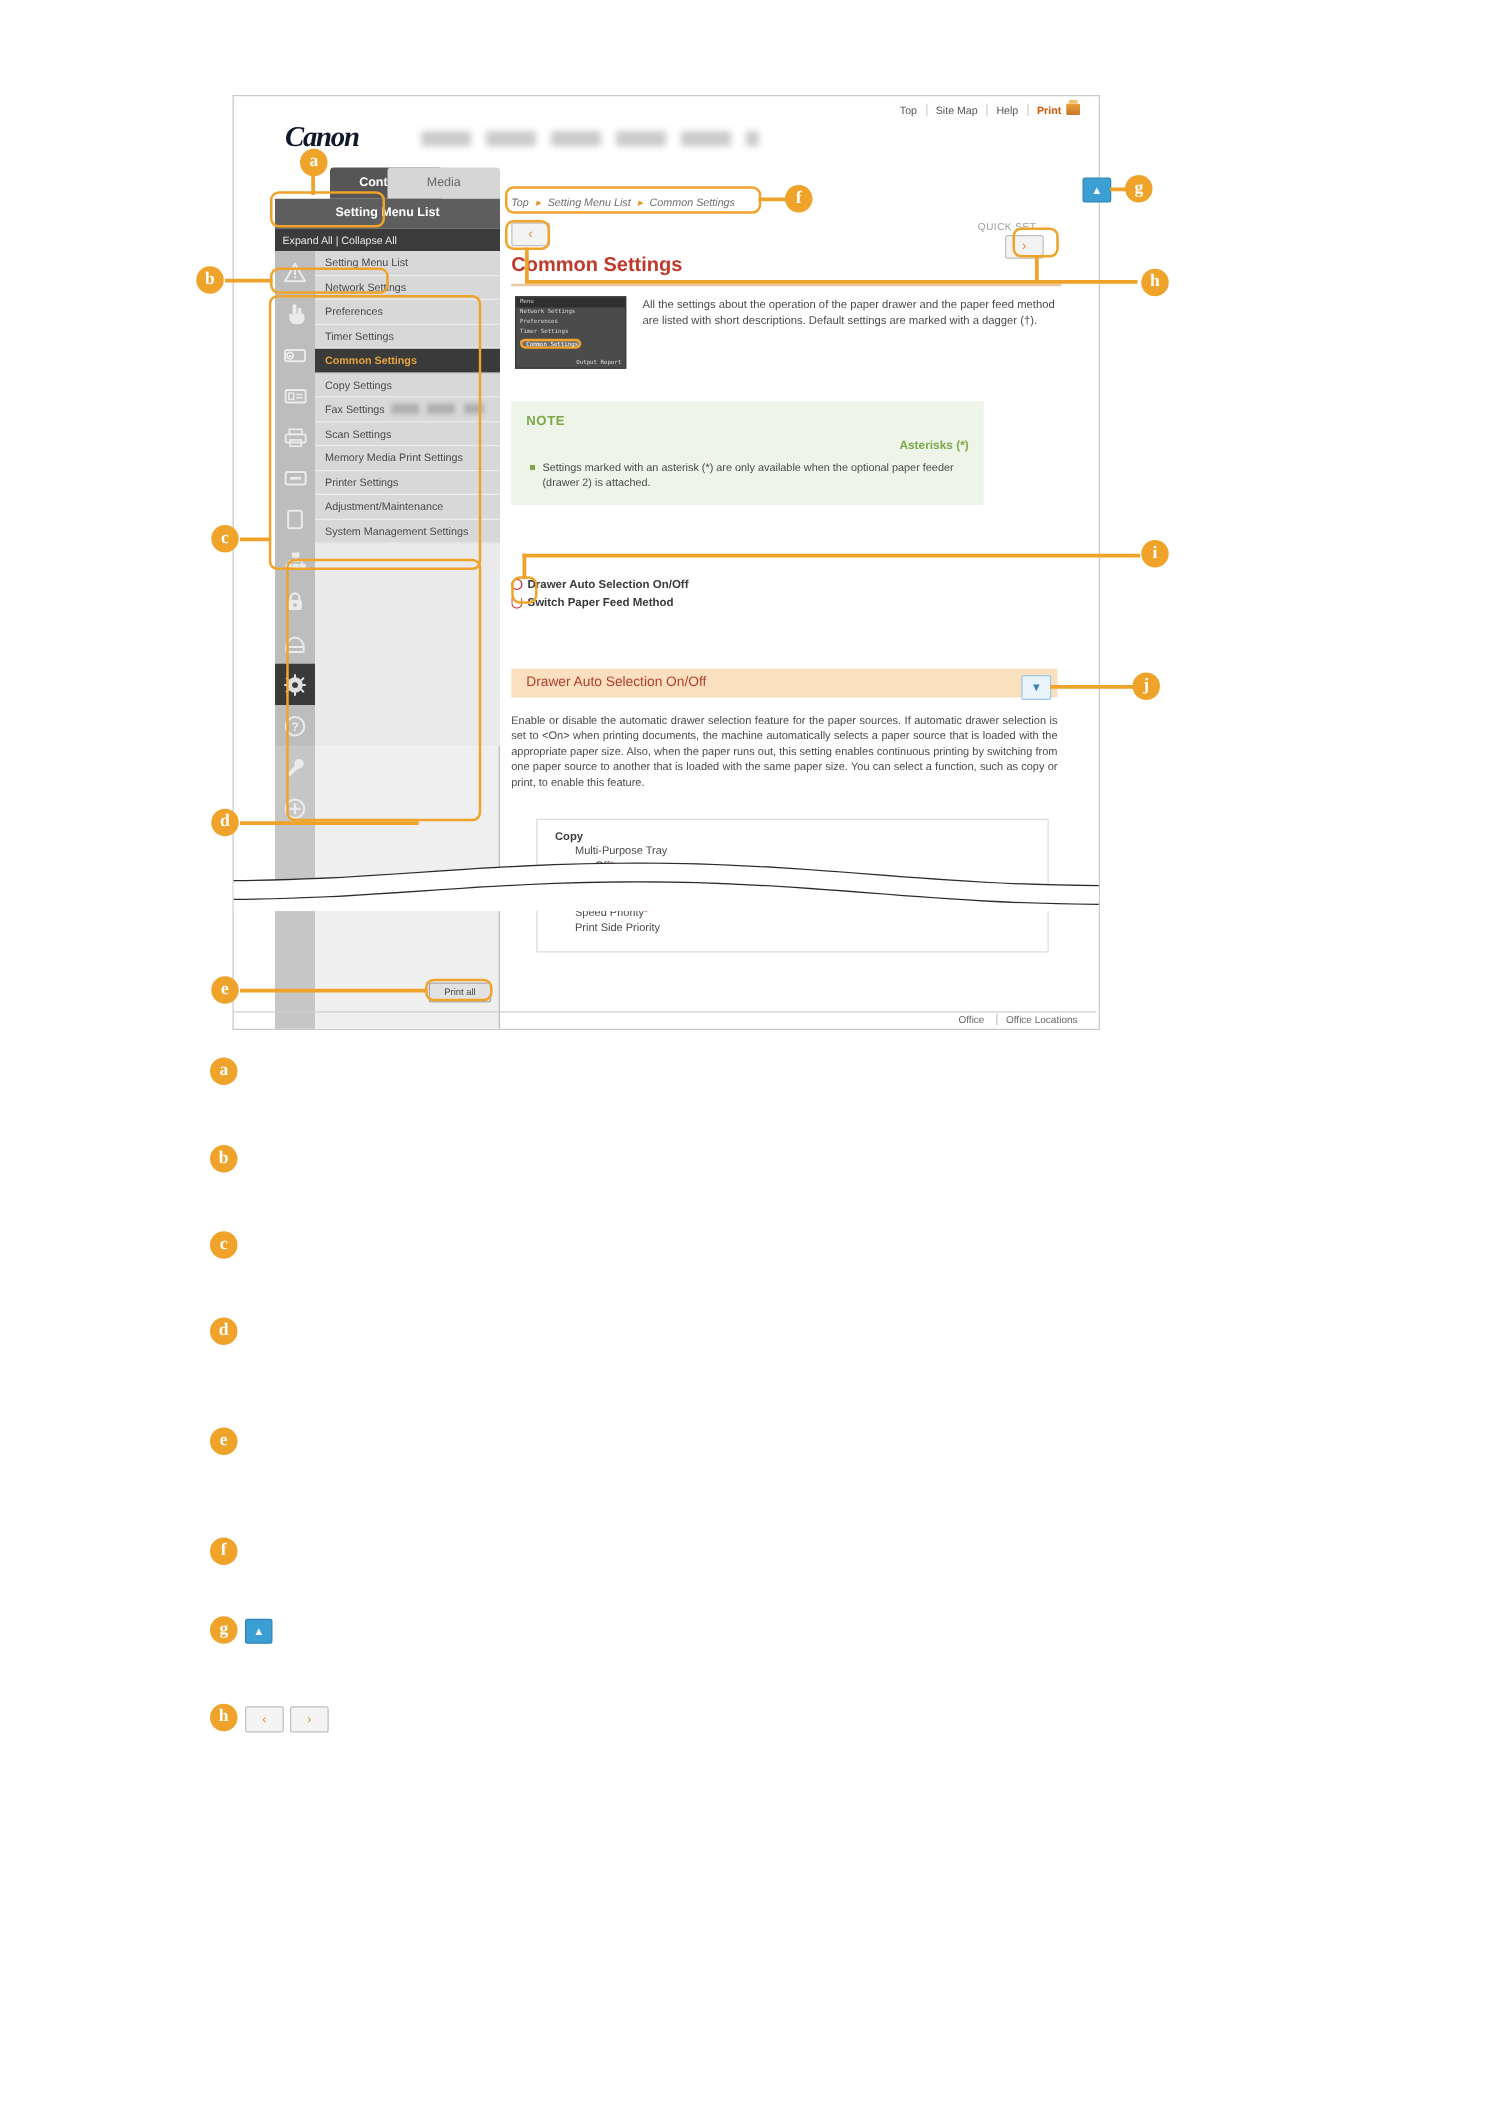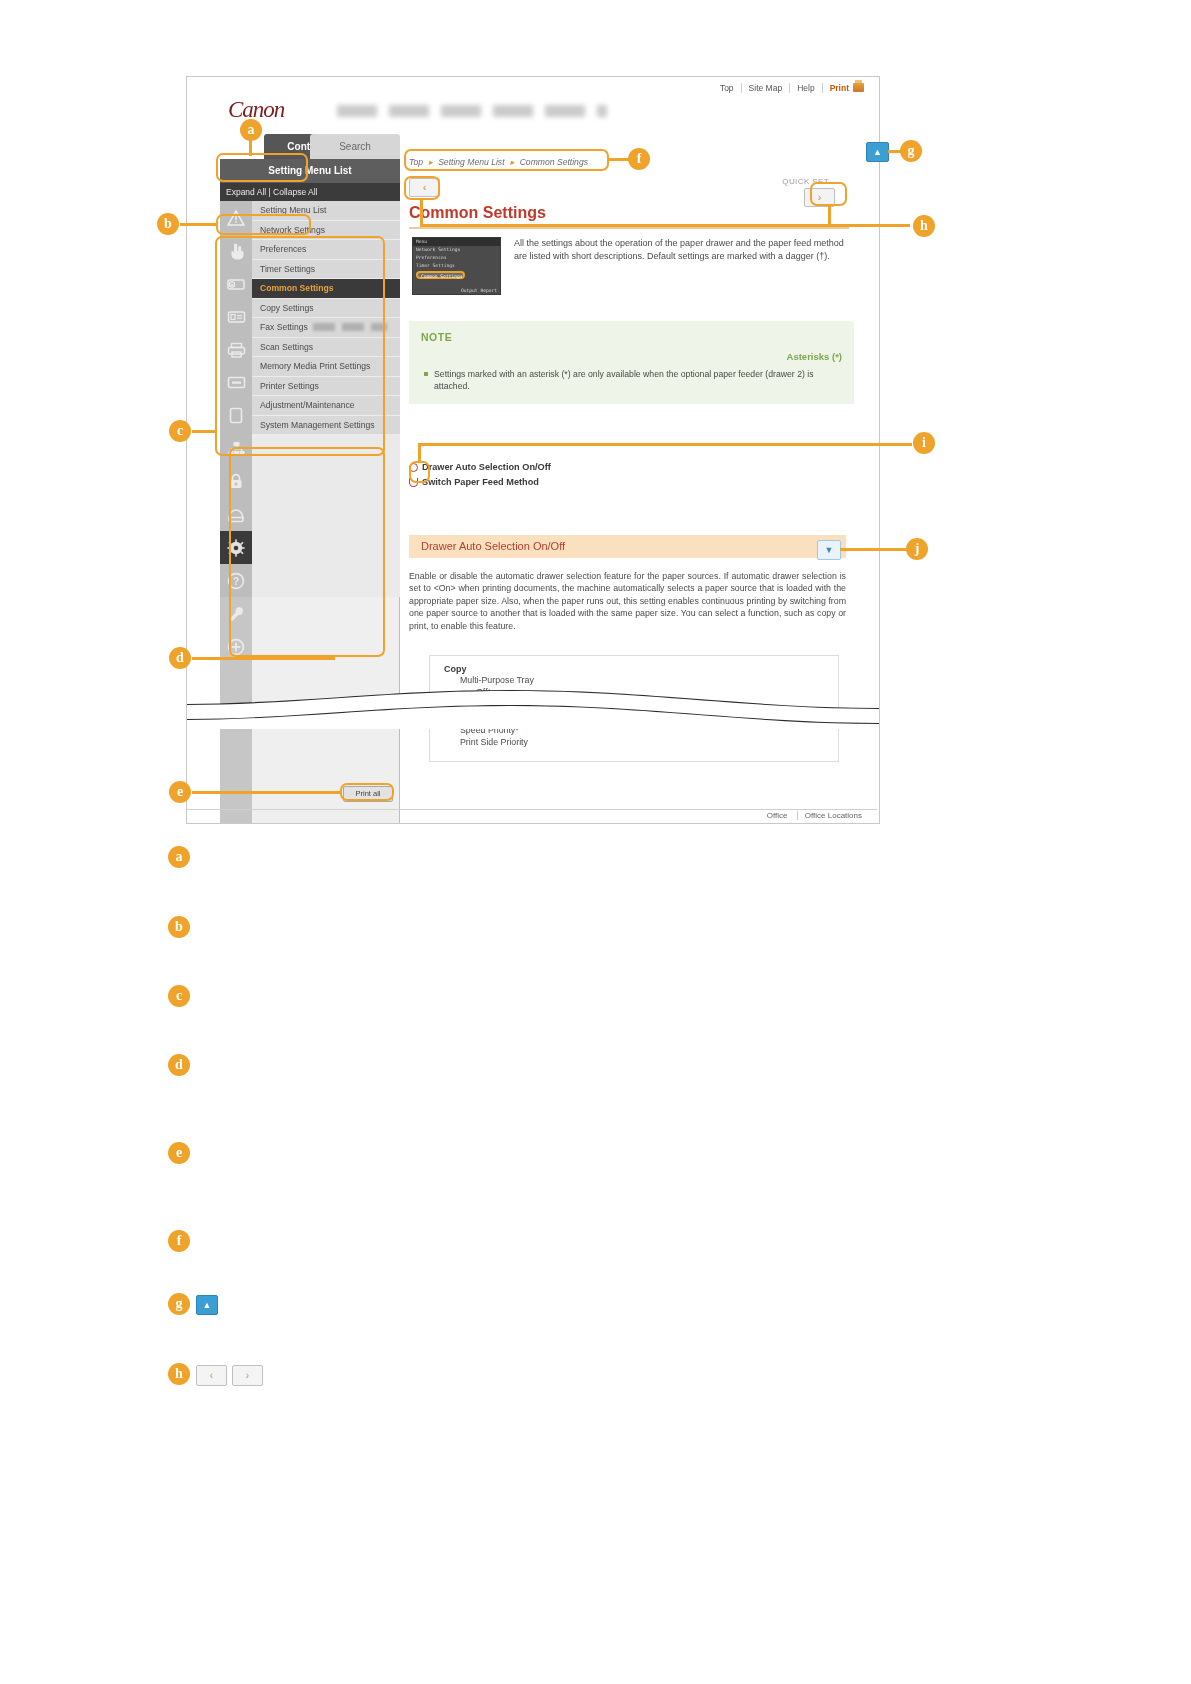--- a/index.html
+++ b/index.html
@@ -12,22 +12,22 @@
   
   .util{position:absolute;right:8px;top:6px;font-size:8.5px;color:#555;display:flex;align-items:center;gap:0;}
   .util .u{padding:0 7px;border-right:1px solid #d0d0d0;line-height:10px;}
   .util .u:last-child{border-right:none;}
   .util .print{color:#d35400;font-weight:bold;}
   .printer-glyph{display:inline-block;width:11px;height:9px;margin-left:4px;vertical-align:-1px;
         background:linear-gradient(#e9a13b,#c9772a);border-radius:1px;position:relative;}
   .printer-glyph:before{content:"";position:absolute;left:2px;top:-3px;width:7px;height:3px;background:#f0c070;}
 
   
-  .canon{position:absolute;left:41px;top:20px;font-family:"Liberation Serif",serif;font-weight:normal;
-        font-size:23px;color:#7f1d1d;letter-spacing:-1px;font-style:italic;text-align:center;}
+  .canon{position:absolute;left:41px;top:20px;font-family:"Liberation Serif",serif;font-weight:bold;
+        font-size:23px;color:#0f172a;letter-spacing:-1px;font-style:italic;text-align:center;}
   .model-blur{position:absolute;left:150px;top:28px;width:270px;height:12px;
         background:repeating-linear-gradient(90deg,#b9b9b9 0 40px,#ffffff 40px 52px);
         filter:blur(2.4px);opacity:.75;}
 
   
   .tabs{position:absolute;left:33px;top:57px;width:180px;height:25px;}
   .tab{position:absolute;top:0;height:25px;line-height:25px;text-align:center;font-size:10px;}
   .tab.contents{left:0;width:90px;background:#565656;color:#fff;font-weight:bold;border-radius:3px 3px 0 0;margin-left:44px;}
   .tab.search{left:90px;width:90px;background:#d6d6d6;color:#6a6a6a;border-radius:3px 3px 0 0;}
 
@@ -74,21 +74,21 @@
   .lcd .bar{height:8px;background:#2f2f2f;color:#cfcfcf;font-size:4.6px;line-height:8px;padding-left:3px;
         font-family:"DejaVu Sans Mono",monospace;}
   .lcd .row{height:8.2px;color:#d8d8d8;font-size:4.6px;line-height:8.2px;padding-left:3px;
         font-family:"DejaVu Sans Mono",monospace;}
   .lcd .row.hl{background:#6d6d6d;color:#fff;margin:0 3px;border-radius:5px;}
   .lcd .foot{position:absolute;right:3px;bottom:1px;font-size:4.6px;color:#d8d8d8;
         font-family:"DejaVu Sans Mono",monospace;}
 
   .intro{position:absolute;left:327px;top:160px;width:330px;font-size:9px;line-height:13px;color:#4a4a4a;}
 
-  .note{position:absolute;left:222px;top:244px;width:445px;padding:10px 12px 12px 12px;box-sizing:border-box;
+  .note{position:absolute;left:222px;top:244px;width:378px;padding:10px 12px 12px 12px;box-sizing:border-box;
         background:#eef4e7;}
   .note .t{font-size:10.5px;font-weight:bold;color:#7ca84a;letter-spacing:.5px;}
   .note .sub{font-size:9.5px;font-weight:bold;color:#7ca84a;margin-top:8px;text-align:right;}
   .note ul{margin:6px 0 0 0;padding-left:13px;}
   .note li{font-size:8.7px;line-height:12px;color:#4a4a4a;list-style:none;position:relative;}
   .note li:before{content:"";position:absolute;left:-10px;top:4px;width:4px;height:4px;background:#7ca84a;}
 
   .linklist{position:absolute;left:222px;top:383px;}
   .linkrow{font-size:9.2px;font-weight:bold;color:#3a3a3a;line-height:15px;display:flex;align-items:center;gap:4px;}
   .mk{display:inline-block;width:9px;height:9px;border:1.6px solid #cc3333;border-radius:50%;box-sizing:border-box;}
@@ -140,21 +140,21 @@
     <span class="u">Site Map</span>
     <span class="u">Help</span>
     <span class="u print"><span>Print</span><span class="printer-glyph"></span></span>
   </div>
 
   <div class="canon">Canon</div>
   <div class="model-blur"></div>
 
   <div class="tabs">
     <div class="tab contents">Contents</div>
-    <div class="tab search">Search</div>
+    <div class="tab search">Media</div>
   </div>
   <div class="panel-title">Setting Menu List</div>
   <div class="expandbar">Expand All | Collapse All</div>
 
   <div class="leftbottom"></div>
   <div class="railbottom"></div>
   <div class="splitline"></div>
 
   <div class="iconrail">
     <div class="railicon">

